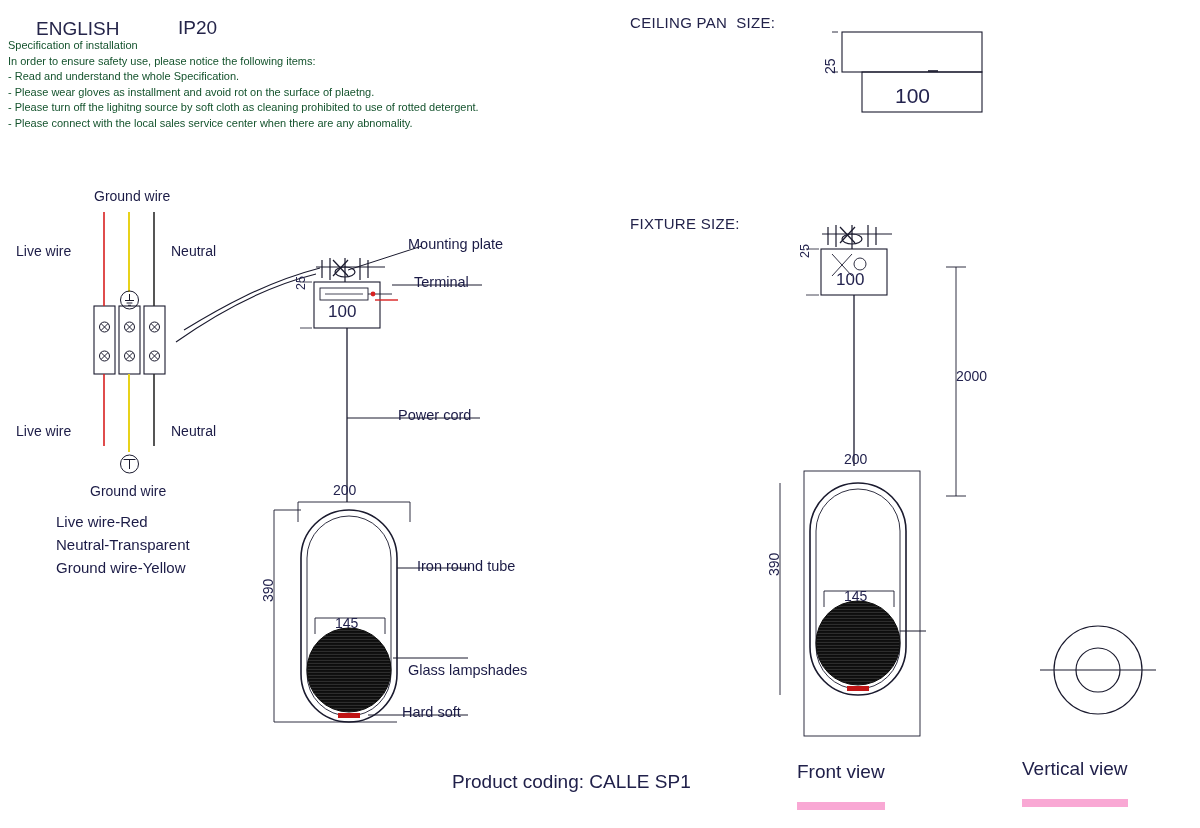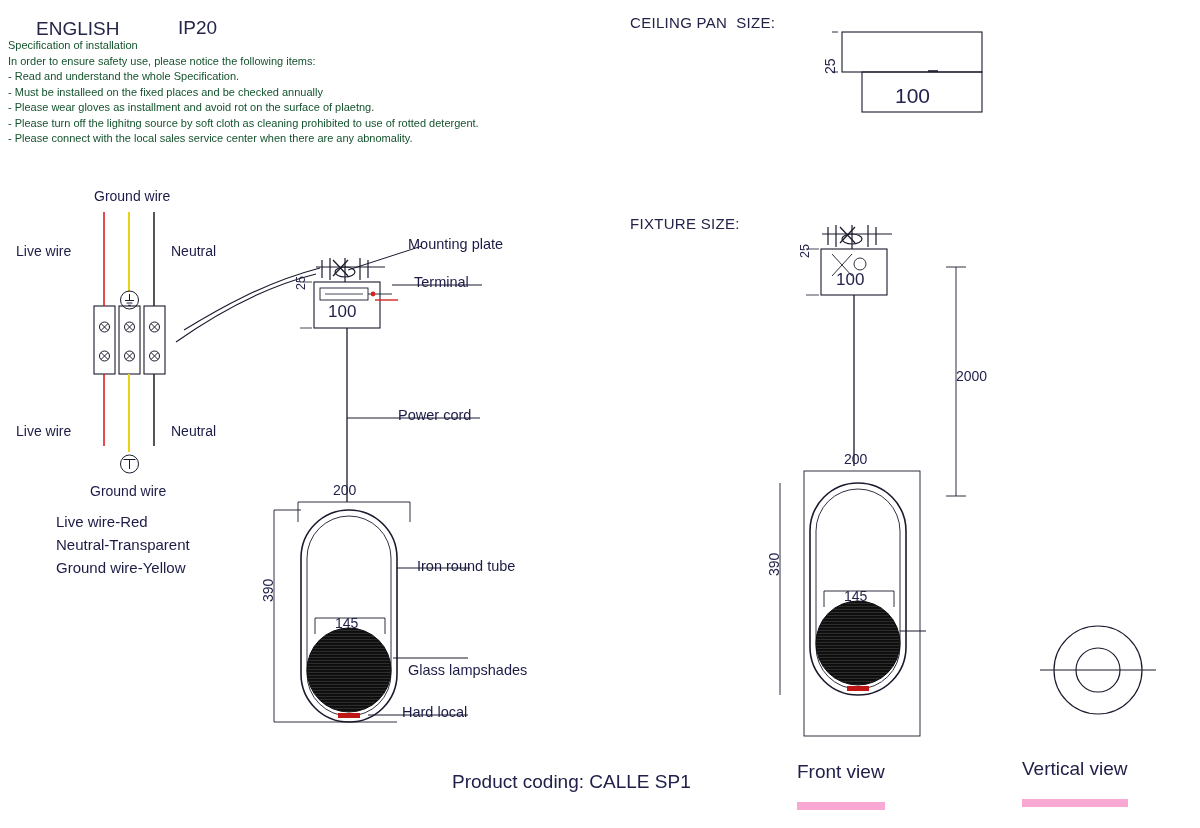--- a/index.html
+++ b/index.html
@@ -41,21 +41,20 @@
 
   <div class="abs t hdr-lang" style="left:12px; top:18px;margin-left:24px;">ENGLISH</div>
   <div class="abs t hdr-ip" style="left:178px; top:6px;margin-top:11px;">IP20</div>
   <div class="abs t section-ttl" style="left:630px; top:14px;">CEILING PAN  SIZE:</div>
   <div class="abs t section-ttl" style="left:630px; top:215px;">FIXTURE SIZE:</div>
 
   <div class="abs" style="left:8px; top:38px; width:640px;">
     <div class="t spec-line">Specification of installation</div>
     <div class="t spec-line">In order to ensure safety use, please notice the following items:</div>
     <div class="t spec-line">- Read and understand the whole Specification.</div>
-    <div class="t spec-line">- Must be installeed on the fixed places and be checked annually</div>
     <div class="t spec-line">- Please wear gloves as installment and avoid rot on the surface of plaetng.</div>
     <div class="t spec-line">- Please turn off the lighitng source by soft cloth as cleaning prohibited to use of rotted detergent.</div>
     <div class="t spec-line">- Please connect with the local sales service center when there are any abnomality.</div>
   </div>
 
   <div class="abs" style="left:810px; top:30px;">
     <svg width="230" height="95" viewBox="0 0 230 95">
 
       <rect x="32" y="2" width="140" height="40" fill="none" stroke="#1a1a2e" stroke-width="1.1"></rect>
 
@@ -209,21 +208,21 @@
     <div class="abs t dim" style="left:158px; top:72px; font-size:17px;">100</div>
     <div class="abs t dim-v" style="left:90px; top:372px;">390</div>
     <div class="abs t dim" style="left:163px; top:252px;">200</div>
     <div class="abs t dim" style="left:165px; top:385px;">145</div>
 
     <div class="abs t label" style="left:238px; top:6px;">Mounting plate</div>
     <div class="abs t label" style="left:244px; top:44px;">Terminal</div>
     <div class="abs t label" style="left:228px; top:177px;">Power cord</div>
     <div class="abs t label" style="left:247px; top:328px;">Iron round tube</div>
     <div class="abs t label" style="left:238px; top:432px;">Glass lampshades</div>
-    <div class="abs t label" style="left:232px; top:474px;">Hard local</div>
+    <div class="abs t label" style="left:232px; top:474px;">Hard soft</div>
   </div>
 
   <div class="abs" style="left:760px; top:218px; width:260px; height:520px;">
     <svg class="abs" style="left:0; top:0;" width="260" height="530" viewBox="0 0 260 530">
 
       <g stroke="#1a1a2e" stroke-width="1.2" fill="none">
         <line x1="62" y1="16" x2="132" y2="16"></line>
         <line x1="68" y1="9" x2="68" y2="27"></line>
         <line x1="76" y1="7" x2="76" y2="29"></line>
         <line x1="92" y1="7" x2="92" y2="31"></line>

